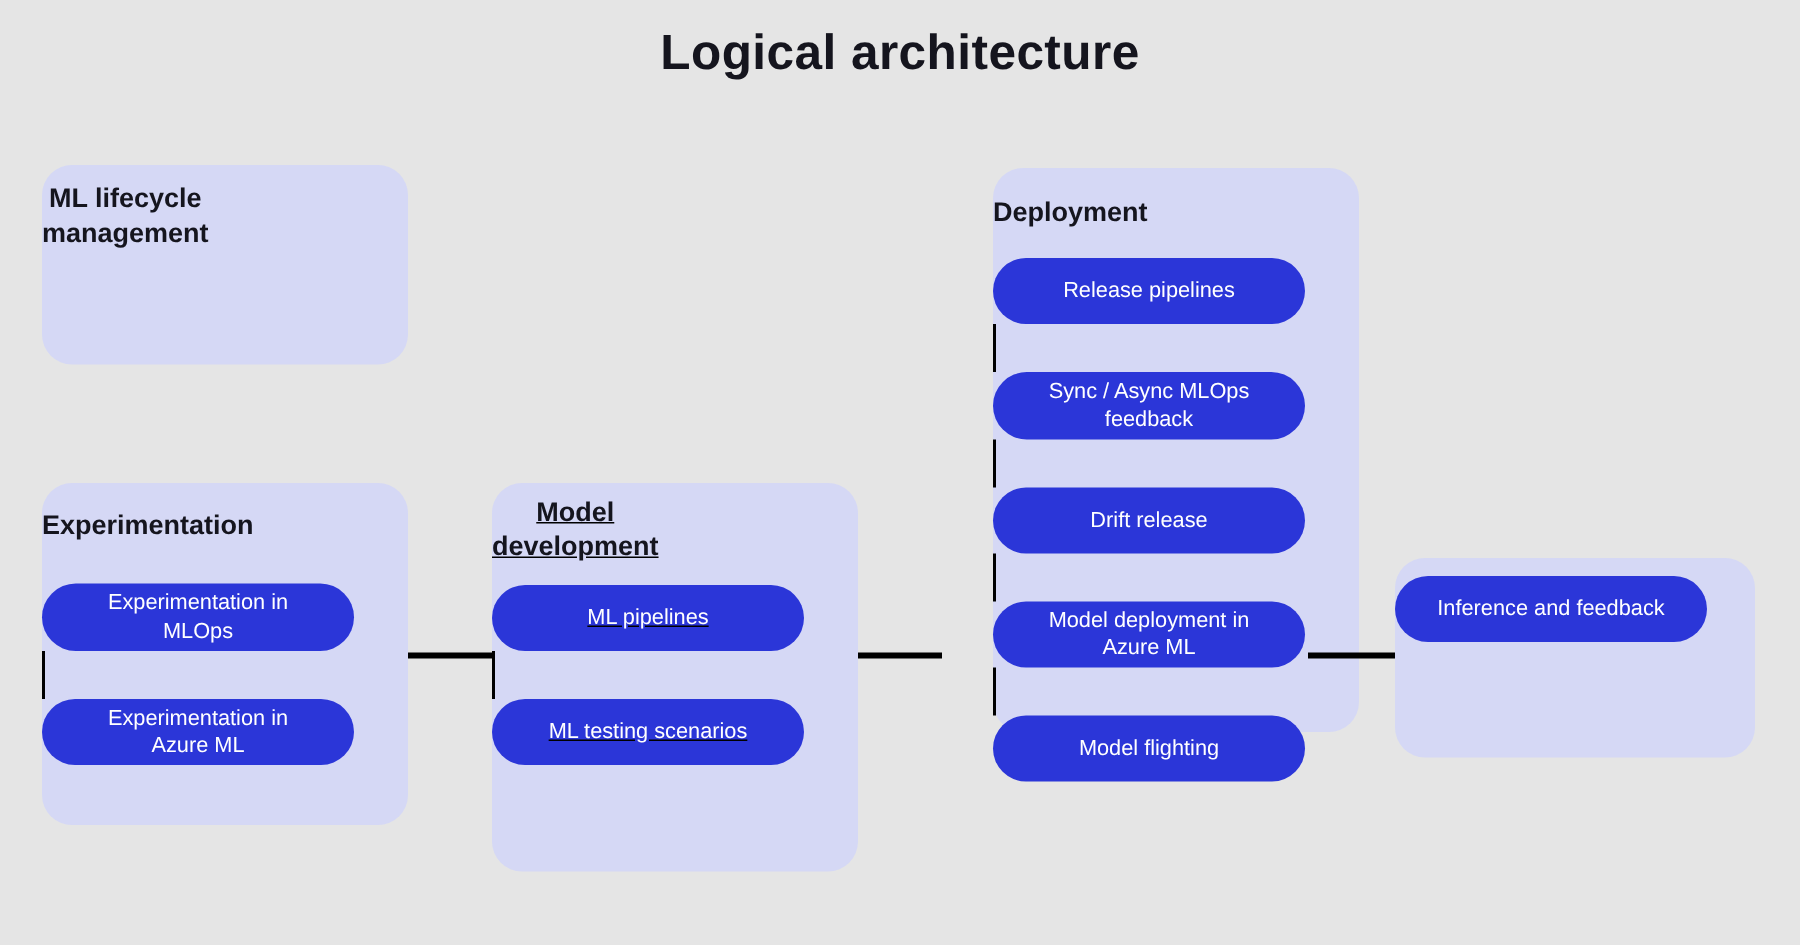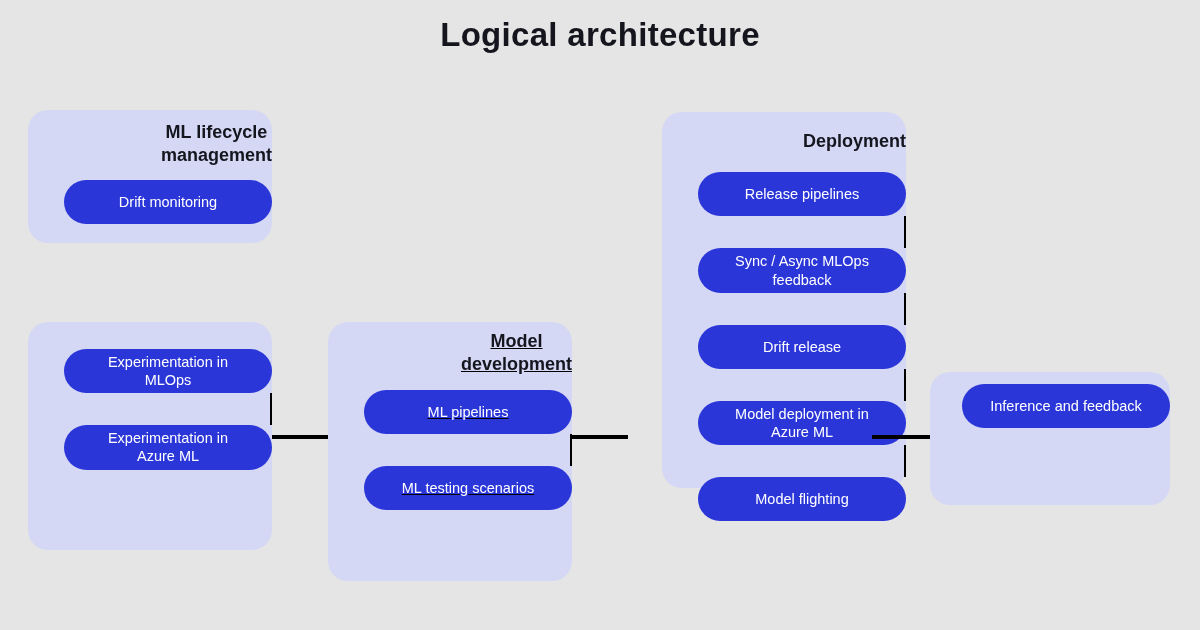--- a/index.html
+++ b/index.html
@@ -7,21 +7,21 @@
     position:relative; width:1200px; height:630px; background:#e5e5e5;
     font-family:"Liberation Sans", sans-serif; overflow:hidden;
   }
   .diagram-title {
     position:absolute; top:16px; left:0; width:100%; margin:0;
     text-align:center; font-size:33px; font-weight:700; color:#15151e;
     letter-spacing:0.3px;
   }
   .group {
     position:absolute; background:#d5d8f5; border-radius:20px;
-    display:flex; flex-direction:column; align-items:flex-end;
+    display:flex; flex-direction:column; align-items:flex-start;
     box-sizing:border-box;
   }
   .group-title {
     font-size:18px; font-weight:700; color:#15151e; text-align:center;
     line-height:1.3; white-space:pre-line;
   }
   .node {
     width:208px; min-height:44px; background:#2b36d8; border-radius:26px;
     color:#ffffff; display:flex; align-items:center; justify-content:center;
     text-align:center; font-size:14.5px; font-weight:500; line-height:1.25;
@@ -58,24 +58,24 @@
 </head>
 <body>
 
 <div class="canvas">
 
   <h1 class="diagram-title">Logical architecture</h1>
 
   <div class="group g1">
     <div class="group-title">ML lifecycle
 management</div>
-    <div class="node node-first">Drift monitoring</div>
   </div>
 
   <div class="group g2">
+    <div class="group-title">Experimentation</div>
     <div class="node node-first">Experimentation in
 MLOps</div>
     <div class="vline"></div>
     <div class="node">Experimentation in
 Azure ML</div>
   </div>
 
   <div class="group g3">
     <div class="group-title">Model
 development</div>

